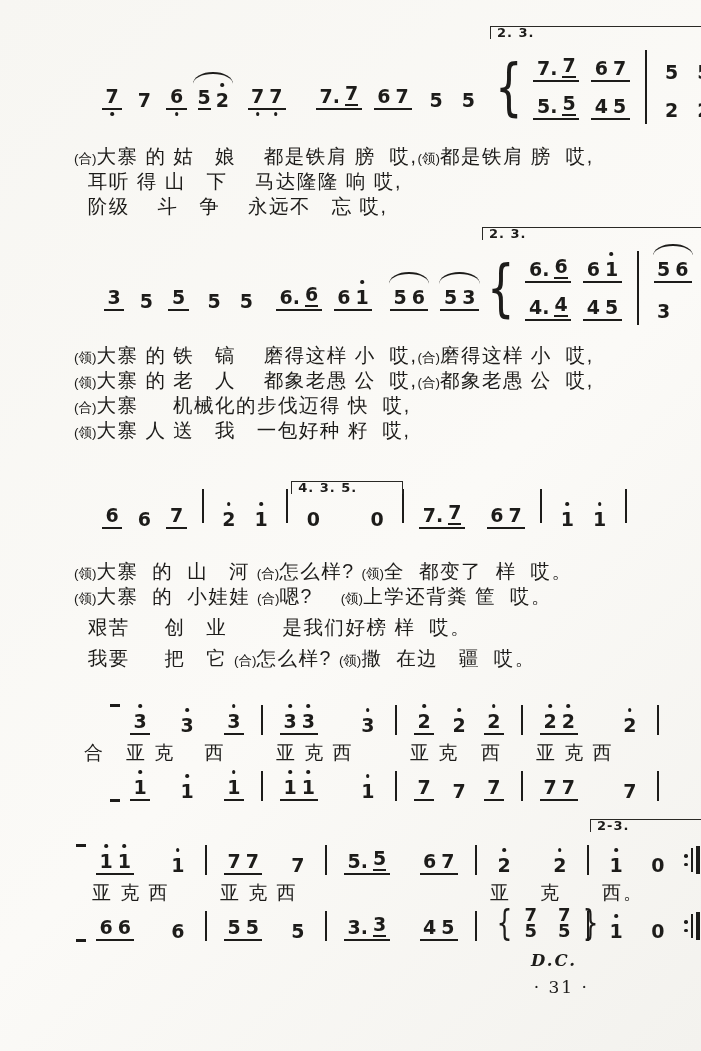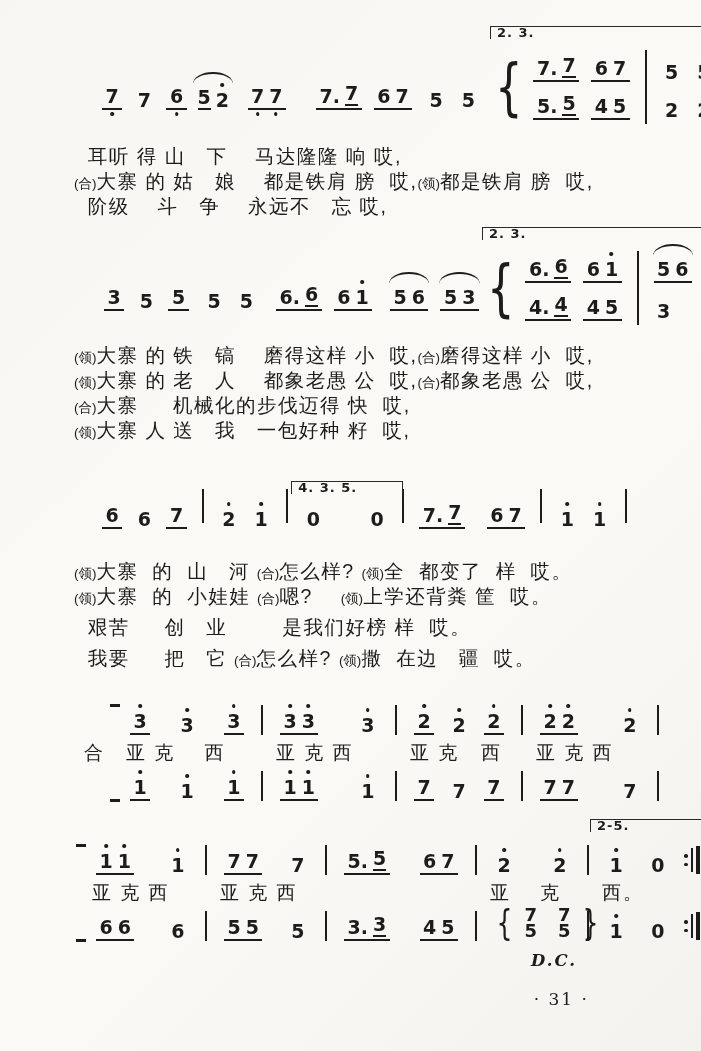--- a/index.html
+++ b/index.html
@@ -87,21 +87,21 @@
   .repeat{display:flex;align-items:center;height:30px;gap:2.5px;}
   .rdots{display:flex;flex-direction:column;gap:5px;margin-right:1px;}
   .rdots i{width:3.5px;height:3.5px;background:#1d1c1a;border-radius:50%;}
   .rthin{width:2px;height:24px;background:#1d1c1a;}
   .rthick{width:4.5px;height:28px;background:#1d1c1a;}
 
   
   .dcline{text-align:right;padding-right:70px;margin-top:10px;
     font-family:"DejaVu Serif","Liberation Serif",serif;font-style:italic;font-weight:bold;
     font-size:16.5px;letter-spacing:2px;}
-  .pageno{text-align:right;padding-right:58px;margin-top:19px;
+  .pageno{text-align:right;padding-right:58px;margin-top:7px;
     font-family:"DejaVu Serif","Liberation Serif",serif;font-size:17px;letter-spacing:2px;}
 </style>
 </head>
 <body>
 
 <div class="paper">
   <div class="content">
 
     <div class="sysrow" id="s1">
         <span class="measure m0">
@@ -190,21 +190,21 @@
                 <span class="note">2</span>
               </span>
               <span class="grp">
                 <span class="note">2</span>
               </span>
             </span>
           </span>
         </span>
         <span class="bar" style="height: 84px;"></span>
       </div>
-    <div class="lyrics" id="lb1"><div class="lline">  耳听 得 山   下    马达隆隆 响 哎,</div><div class="lline"><span class="role">(合)</span>大寨 的 姑   娘    都是铁肩 膀  哎,<span class="role">(领)</span>都是铁肩 膀  哎,</div><div class="lline">  阶级    斗   争    永远不   忘 哎,</div></div>
+    <div class="lyrics" id="lb1"><div class="lline"><span class="role">(合)</span>大寨 的 姑   娘    都是铁肩 膀  哎,<span class="role">(领)</span>都是铁肩 膀  哎,</div><div class="lline">  耳听 得 山   下    马达隆隆 响 哎,</div><div class="lline">  阶级    斗   争    永远不   忘 哎,</div></div>
 
     <div class="sysrow" id="s2">
         <span class="measure m0">
           <span class="grp beam">
             <span class="note">3</span>
           </span>
           <span class="grp">
             <span class="note">5</span>
           </span>
           <span class="grp beam">
@@ -565,21 +565,21 @@
               <span class="cbrace">}</span>
             </span>
           </span>
         </span>
         <span class="csep">
           <i></i>
           <i></i>
         </span>
         <span class="ccol c4 vcol">
           <span class="volta">
-            <b class="vlabel">2-5.</b>
+            <b class="vlabel">2-3.</b>
           </span>
           <span class="crow">
             <span class="grp">
               <span class="note">1<i class="odot hi"></i></span>
             </span>
             <span class="grp">
               <span class="note">0</span>
             </span>
           </span>
           <span class="clyr">西。</span>

